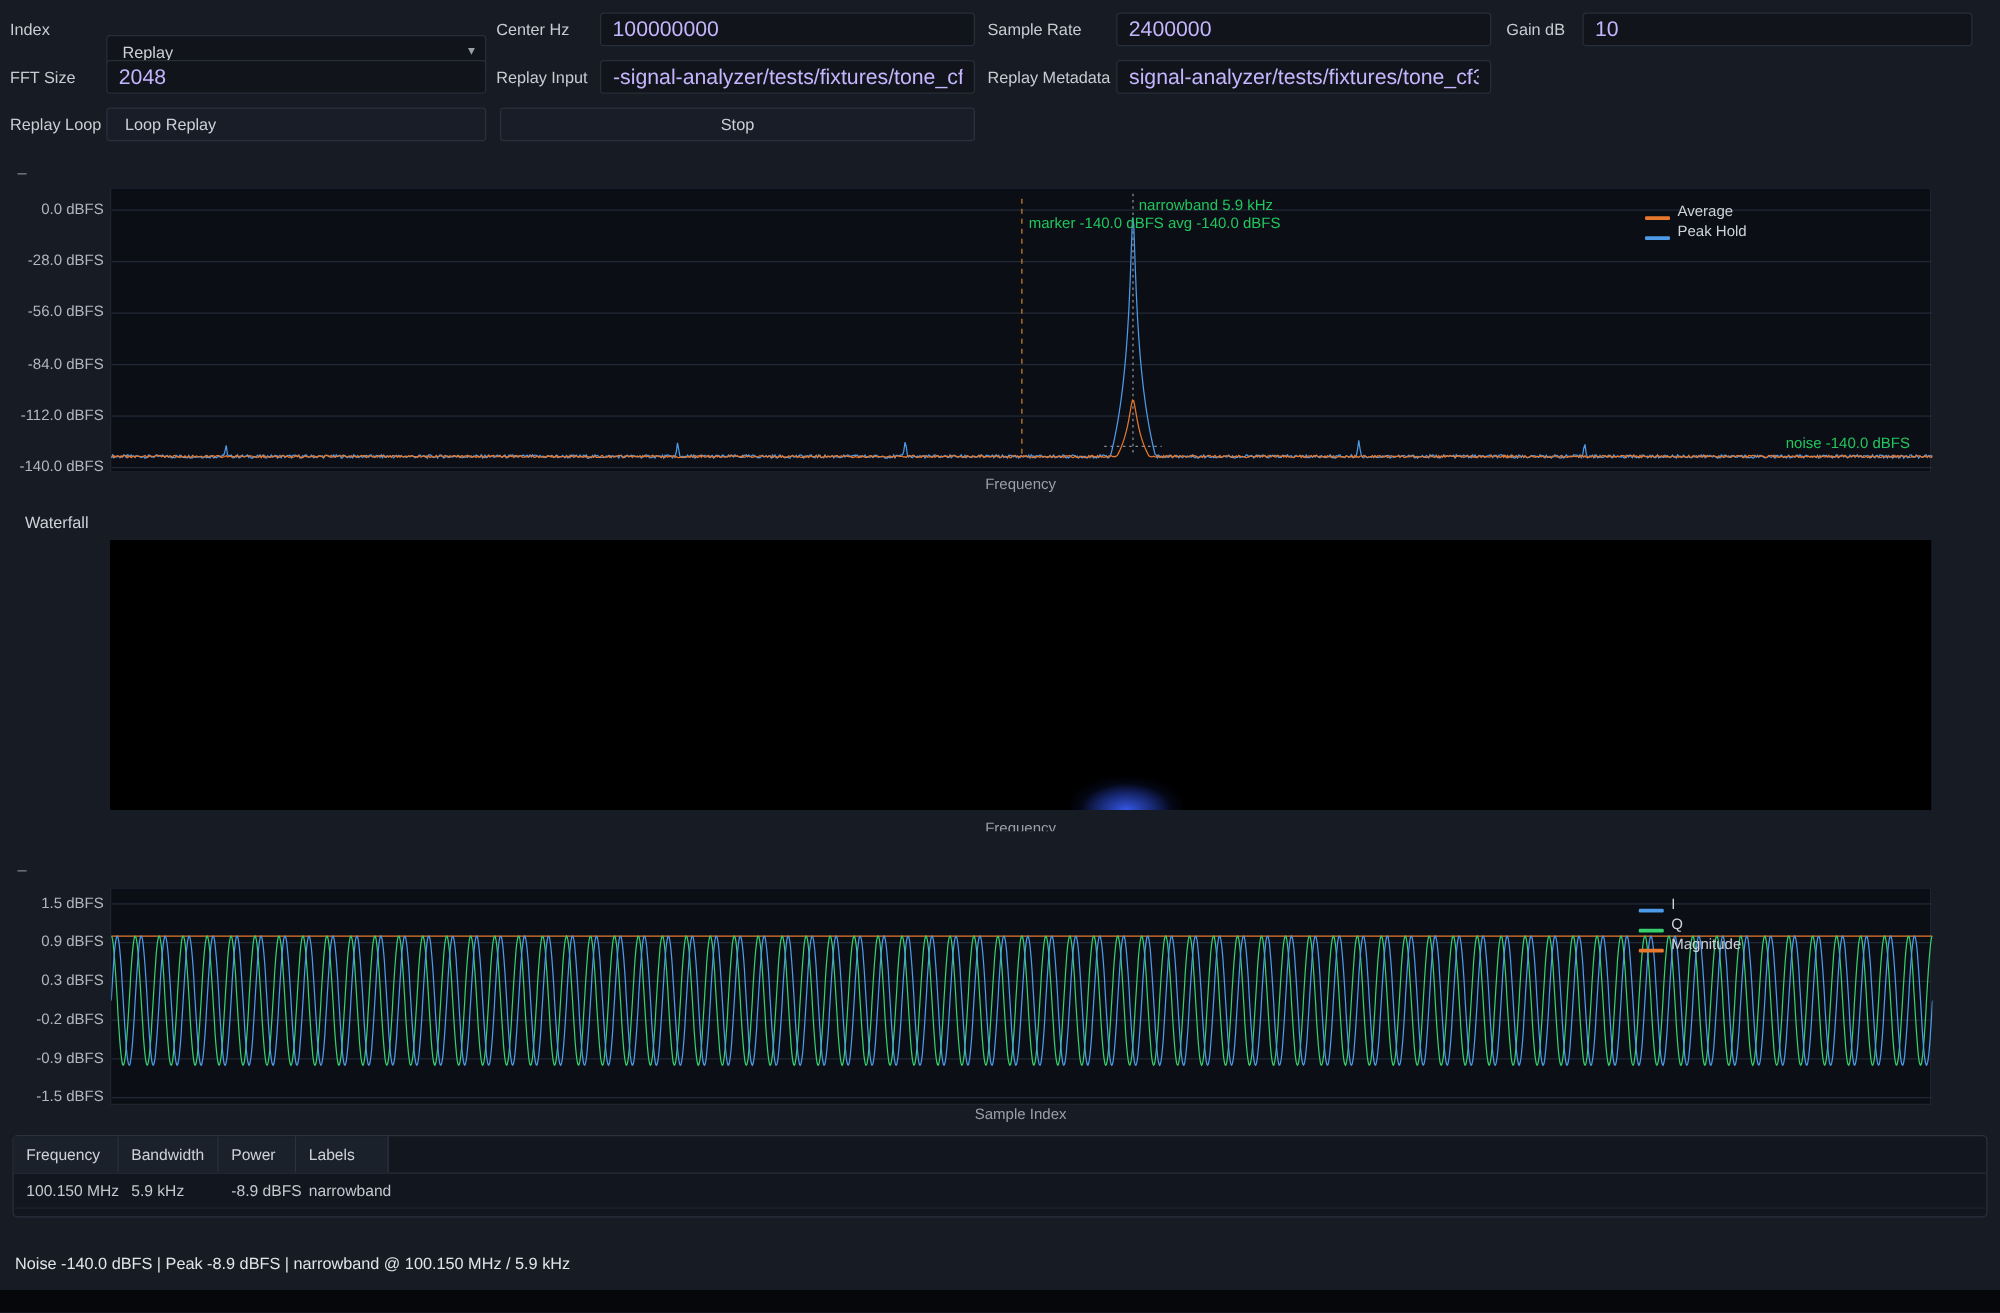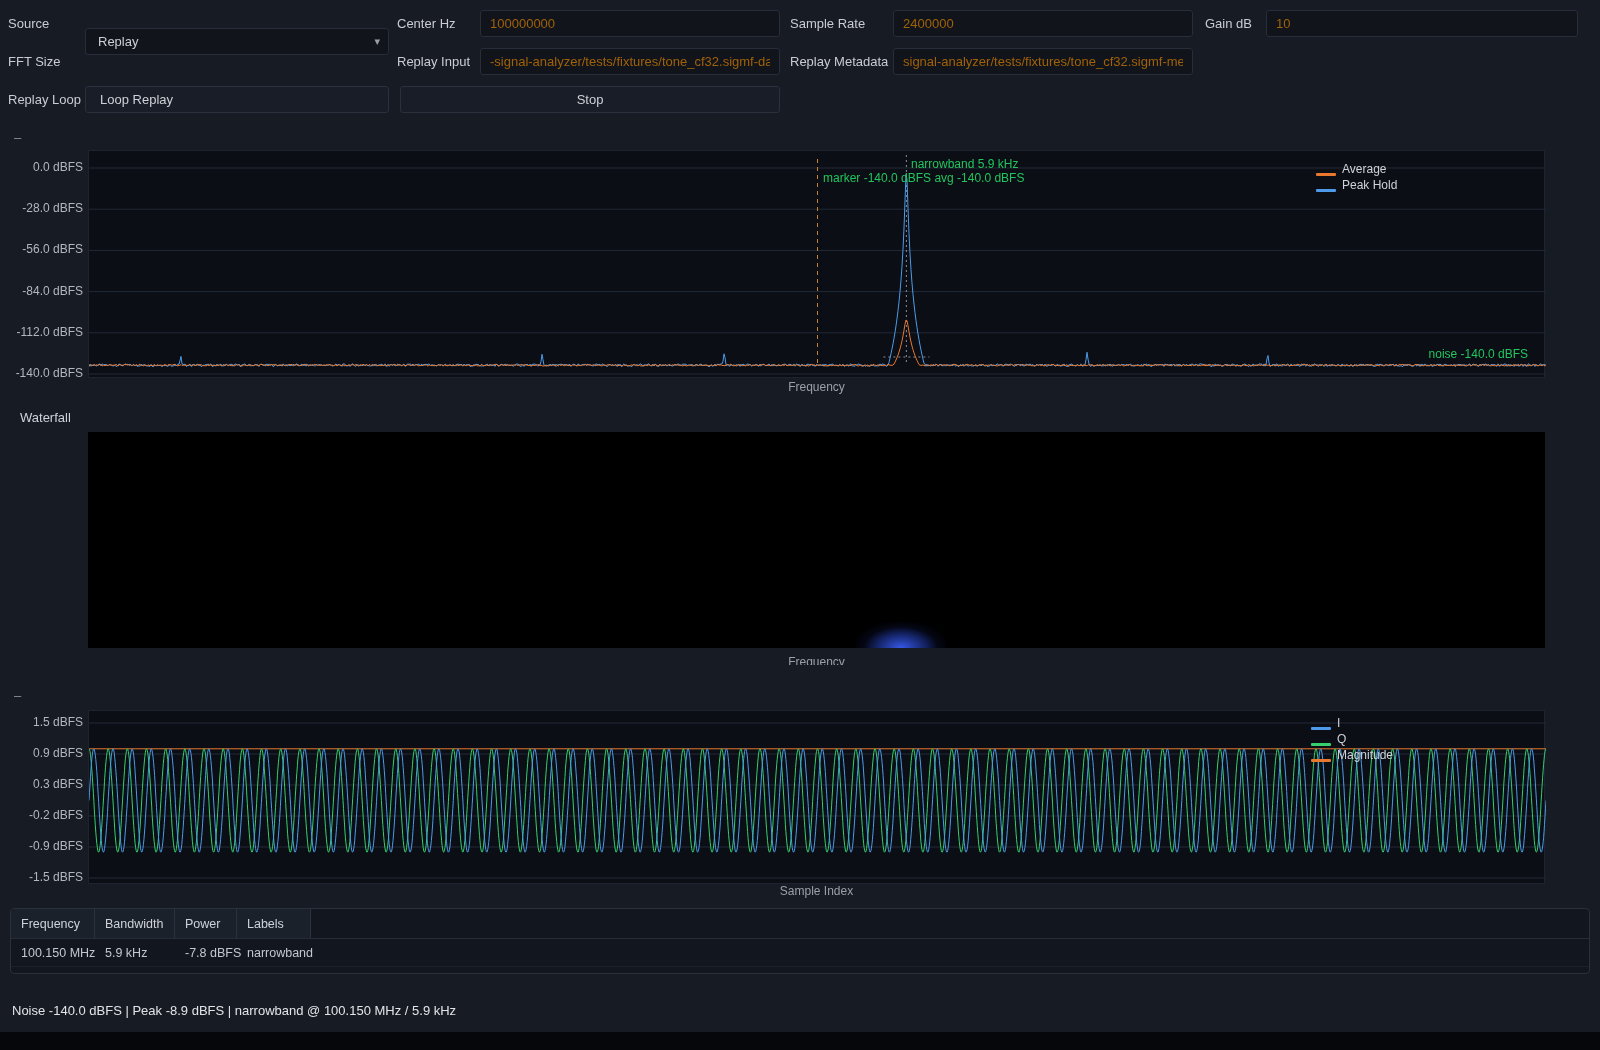--- a/index.html
+++ b/index.html
@@ -1,21 +1,21 @@
 <!DOCTYPE html>
 <html><head>
 <meta charset="utf-8">
 <style>
   *{margin:0;padding:0;box-sizing:border-box}
   body{background:#14171f;font-family:"Liberation Sans",sans-serif}
   .app{position:relative;width:1600px;height:1050px;background:#171b24;overflow:hidden}
 
   .lbl{position:absolute;font-size:13px;color:#c9ccd3;height:27px;line-height:27px;white-space:nowrap}
   .field{position:absolute;height:27px;background:#11141b;border:1px solid #272d39;border-radius:3px;
-         color:#a16207;font-size:13px;padding:0 9px;font-family:"Liberation Sans",sans-serif;outline:none}
+         color:#c4b5fd;font-size:17px;padding:0 9px;font-family:"Liberation Sans",sans-serif;outline:none}
   .select{position:absolute;height:27px;background:#11141b;border:1px solid #272d39;border-radius:3px;
           color:#cdd0d6;font-size:13px;line-height:25px;padding:0 9px 0 12px;cursor:pointer}
   .select .chev{position:absolute;right:8px;top:0;color:#9aa0a8;font-size:11px}
   .btn{position:absolute;height:27px;background:#181d27;border:1px solid #2a303c;border-radius:3px;
        color:#cdd0d6;font-size:13px;text-align:center;line-height:25px;cursor:pointer;
        font-family:"Liberation Sans",sans-serif}
   .btn-left{text-align:left;padding-left:14px}
 
   .collapse{position:absolute;font-size:13px;color:#8b9099;cursor:pointer;line-height:12px}
   .tick{position:absolute;width:83px;text-align:right;font-size:12px;color:#b2b7bf;height:14px;line-height:14px}
@@ -43,33 +43,34 @@
   .c1{width:84px}.c2{width:80px}.c3{width:62px}.c4{width:74px}
 
   .status{position:absolute;left:12px;top:1003px;font-size:13px;font-weight:normal;color:#e2e4e8}
   .footer-strip{position:absolute;left:0;top:1032px;width:1600px;height:18px;background:#05070b}
 </style>
 </head>
 <body>
 
 <div class="app">
 
-  <div class="lbl" style="left:8px;top:10px">Source</div>
+  <div class="lbl" style="left:8px;top:10px">Index</div>
   <div class="select" style="left:85px;top:28px;width:304px">
     <span>Replay</span>
     <span class="chev">▾</span>
   </div>
   <div class="lbl" style="left:397px;top:10px">Center Hz</div>
   <input class="field" style="left: 480px; top: 10px; width: 300px;" value="100000000">
   <div class="lbl" style="left:790px;top:10px">Sample Rate</div>
   <input class="field" style="left: 893px; top: 10px; width: 300px;" value="2400000">
   <div class="lbl" style="left:1205px;top:10px">Gain dB</div>
   <input class="field" style="left: 1266px; top: 10px; width: 312px;" value="10">
 
   <div class="lbl" style="left:8px;top:48px">FFT Size</div>
+  <input class="field" style="left: 85px; top: 48px; width: 304px;" value="2048">
   <div class="lbl" style="left:397px;top:48px">Replay Input</div>
   <input class="field" style="left: 480px; top: 48px; width: 300px;" value="-signal-analyzer/tests/fixtures/tone_cf32.sigmf-data">
   <div class="lbl" style="left:790px;top:48px">Replay Metadata</div>
   <input class="field" style="left: 893px; top: 48px; width: 300px;" value="signal-analyzer/tests/fixtures/tone_cf32.sigmf-meta">
 
   <div class="lbl" style="left:8px;top:86px">Replay Loop</div>
   <button class="btn btn-left" style="left:85px;top:86px;width:304px">Loop Replay</button>
   <button class="btn" style="left:400px;top:86px;width:380px">Stop</button>
 
   <div class="collapse" style="left:14px;top:132px">–</div>
@@ -160,21 +161,21 @@
   <div class="table-panel">
     <div class="thead">
       <div class="th c1">Frequency</div>
       <div class="th c2">Bandwidth</div>
       <div class="th c3">Power</div>
       <div class="th c4">Labels</div>
     </div>
     <div class="tr">
       <div class="td c1">100.150 MHz</div>
       <div class="td c2">5.9 kHz</div>
-      <div class="td c3">-7.8 dBFS</div>
+      <div class="td c3">-8.9 dBFS</div>
       <div class="td c4">narrowband</div>
     </div>
   </div>
 
   <div class="status">Noise -140.0 dBFS | Peak -8.9 dBFS | narrowband @ 100.150 MHz / 5.9 kHz</div>
   <div class="footer-strip"></div>
 
 </div>
 
 </body></html>

